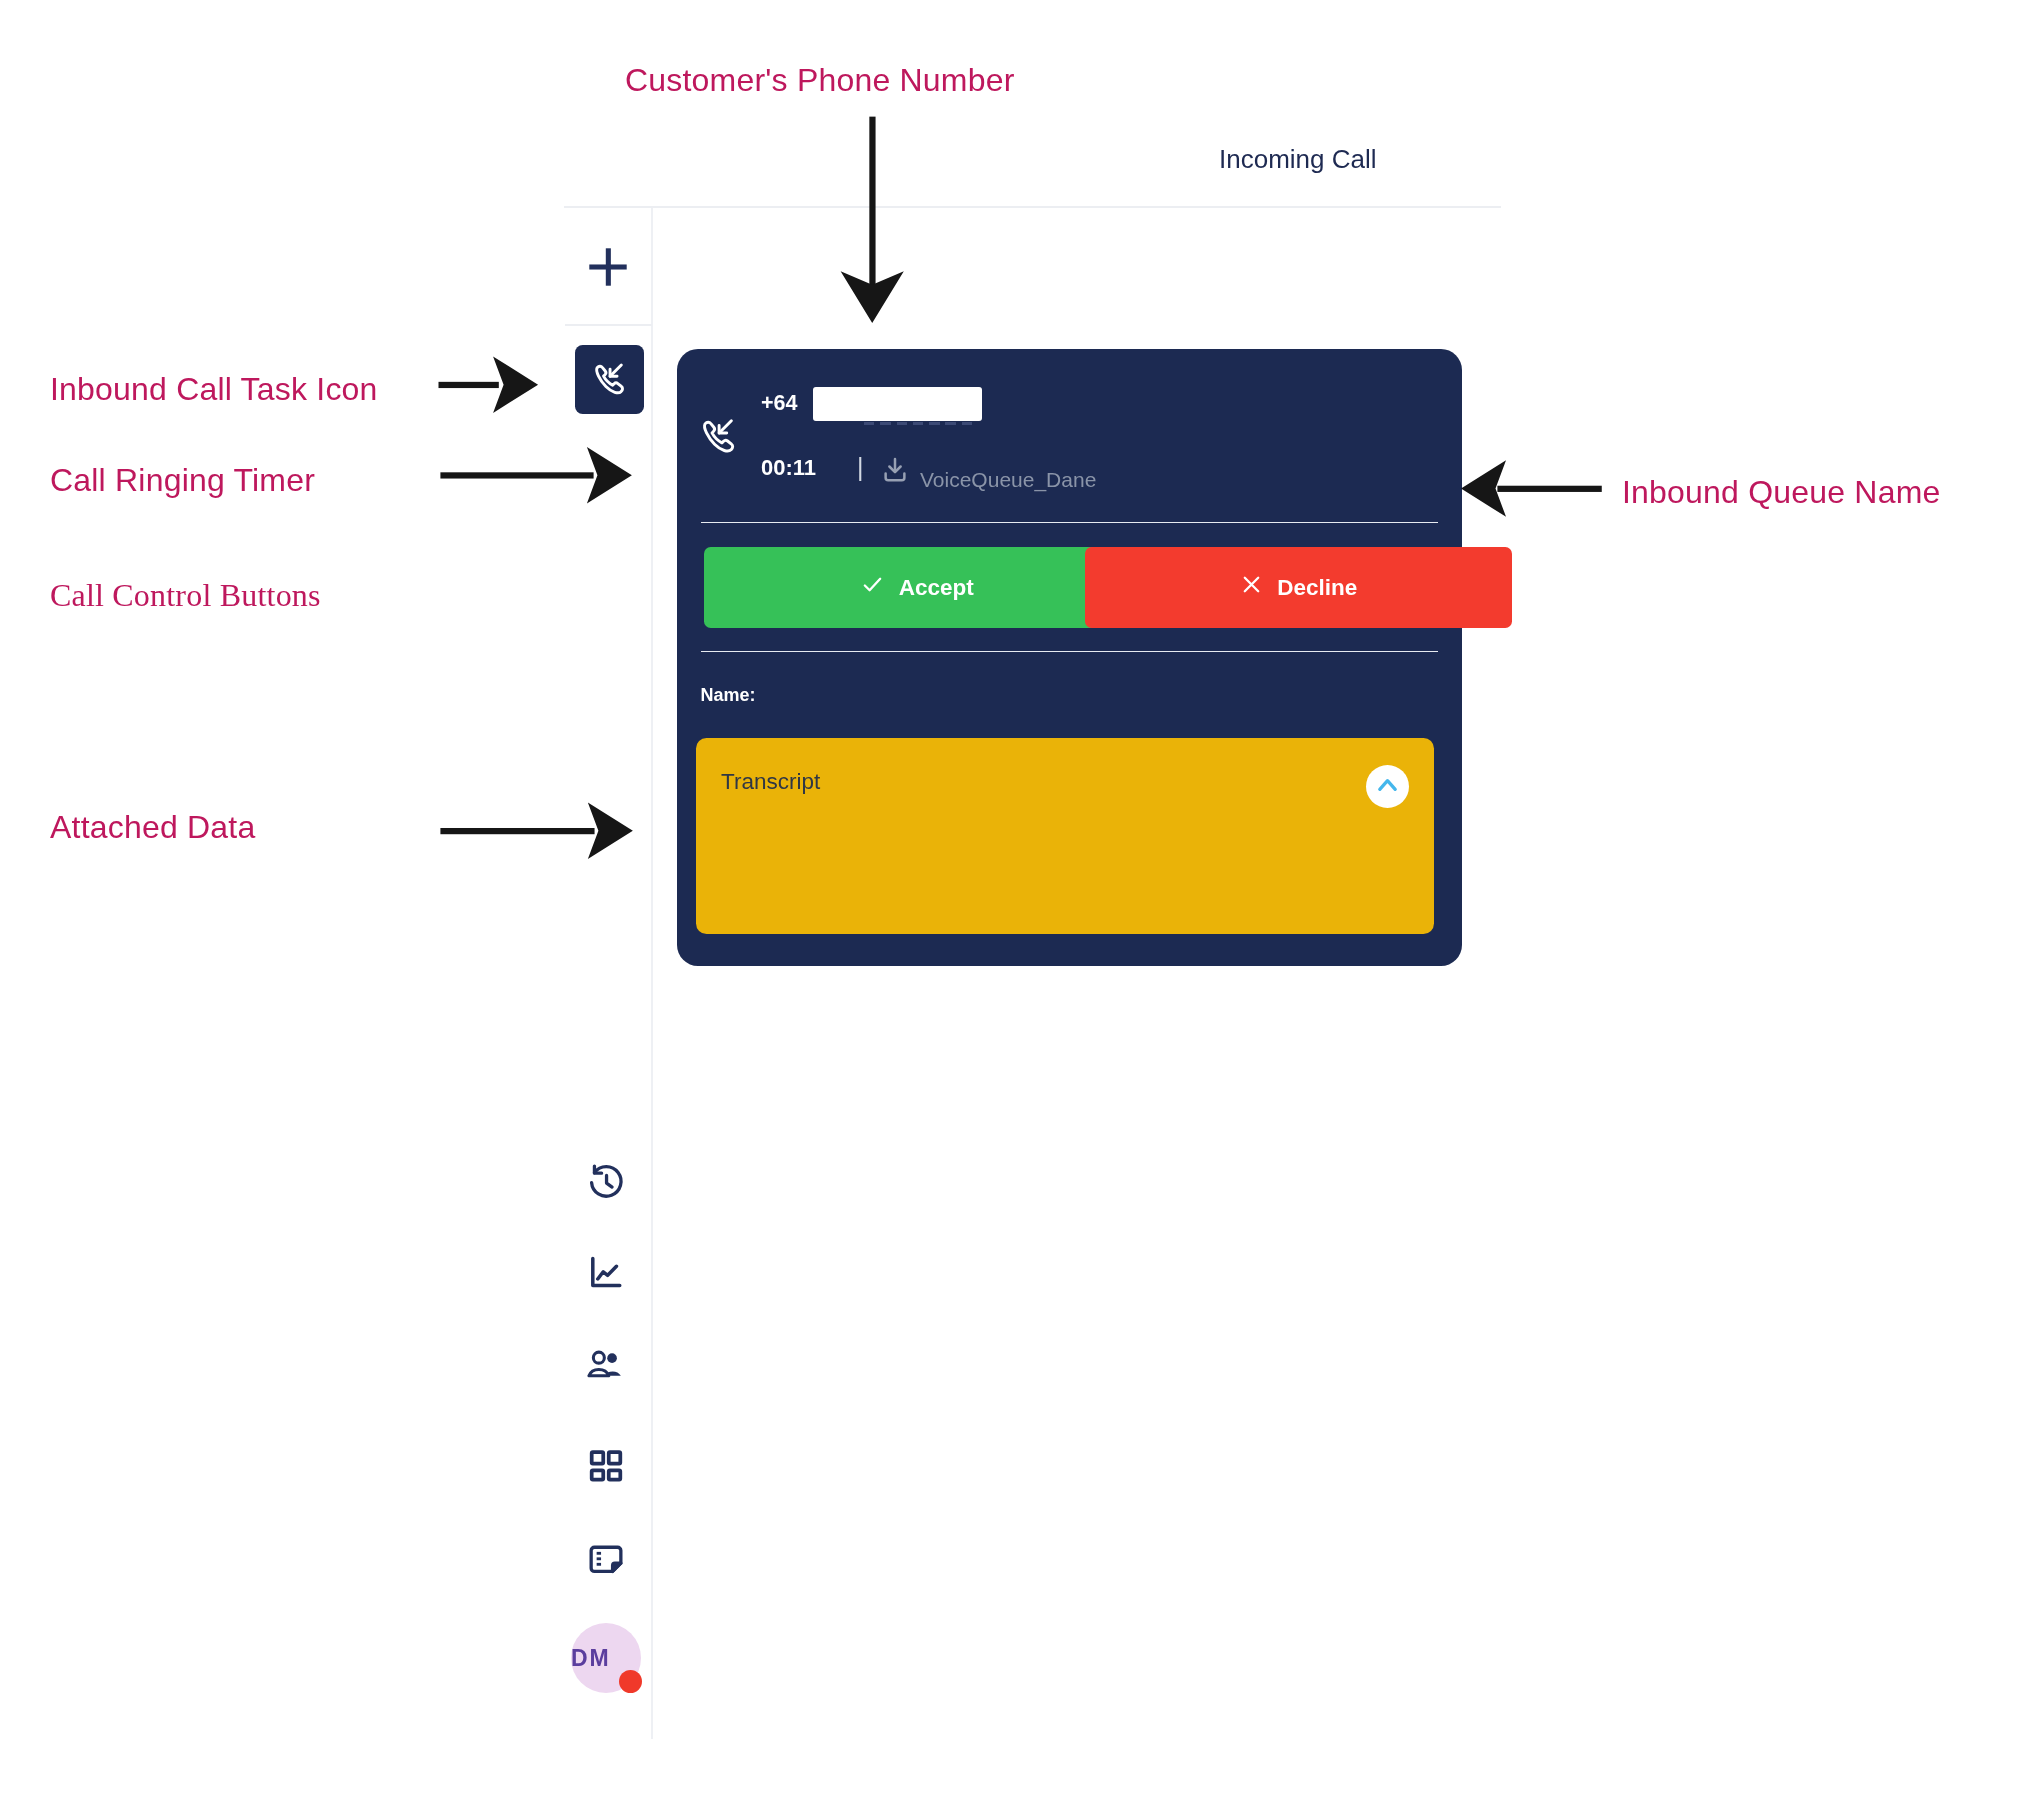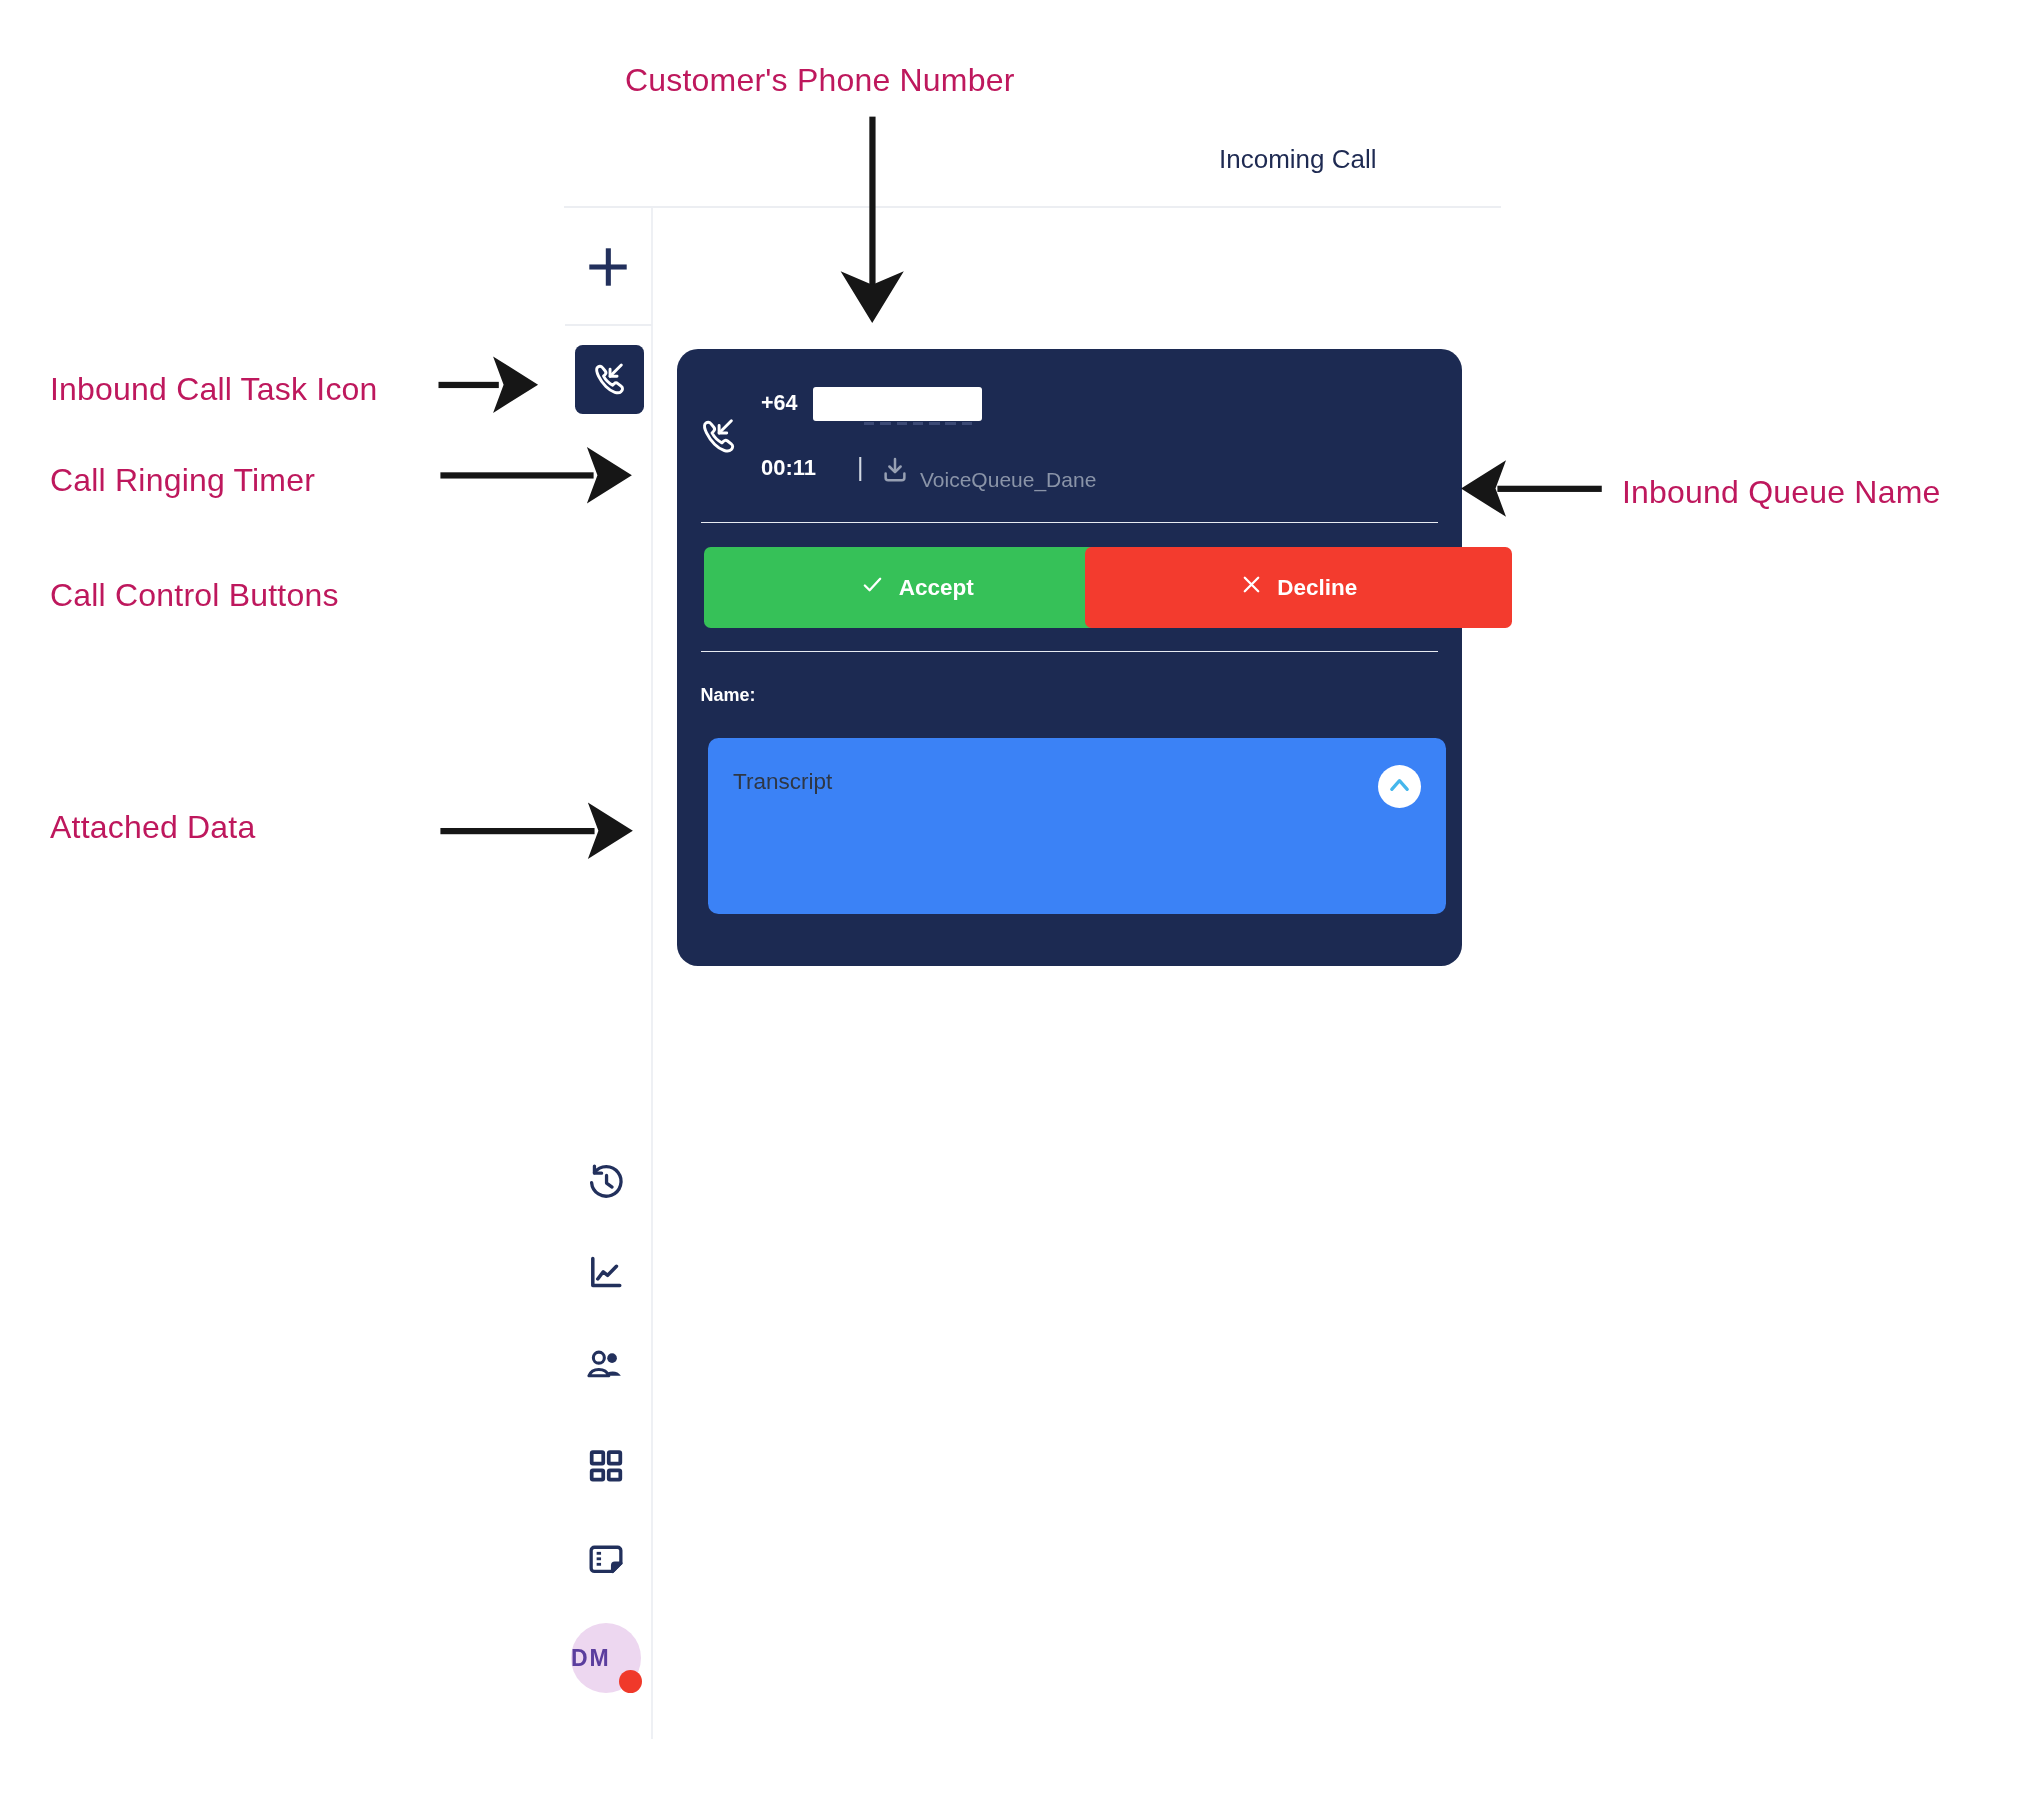--- a/index.html
+++ b/index.html
@@ -89,22 +89,22 @@
     color:#fff;font-size:22.5px;font-weight:bold;cursor:pointer;
     font-family:"Liberation Sans", sans-serif;
   }
   .btn svg{width:23px;height:23px;}
   .btn-accept{left:27px;background:var(--accept-green);}
   .btn-decline{left:408px;background:var(--decline-red);}
 
   .name-label{position:absolute;left:23.5px;top:336px;font-size:18px;font-weight:bold;color:#fff;}
 
   .attached-panel{
-    position:absolute;left:31px;top:389px;width:738px;height:176px;
-    border-radius:10.5px;background:#3b82f6;color:#333B4D;
+    position:absolute;left:19px;top:389px;width:738px;height:196px;
+    border-radius:10.5px;background:#eab308;color:#333B4D;
   }
   .attached-title{position:absolute;left:25px;top:31px;font-size:22.5px;color:#2F3745;}
   .chevron-btn{
     position:absolute;right:25px;top:27px;width:43px;height:43px;border-radius:50%;
     background:#ffffff;display:flex;align-items:center;justify-content:center;cursor:pointer;
   }
   .chevron-btn svg{width:27px;height:27px;color:var(--chevron-blue);}
   .attached-value-row{
     position:absolute;left:25px;top:94px;width:688px;height:62px;border-radius:6.7px;
     background:#ffffff;border:1px solid #E8EBF1;display:flex;align-items:center;
@@ -113,21 +113,21 @@
 
   
   .arrow-layer{position:absolute;left:0;top:0;width:2035px;height:1802px;pointer-events:none;}
 </style>
 </head>
 <body>
 
 <div class="ann-label" style="left:625px;top:62px;">Customer's Phone Number</div>
 <div class="ann-label" style="left:50px;top:371px;">Inbound Call Task Icon</div>
 <div class="ann-label" style="left:50px;top:462px;">Call Ringing Timer</div>
-<div class="ann-label" style="left:50px;top:577px;">Call Control Buttons</div>
+<div class="ann-label" style="left:50px;top:577px;font-family:Liberation Serif, serif;">Call Control Buttons</div>
 <div class="ann-label" style="left:50px;top:809px;">Attached Data</div>
 <div class="ann-label" style="left:1622px;top:474px;">Inbound Queue Name</div>
 
 <div class="page-title">Incoming Call</div>
 <div class="header-divider"></div>
 
 <div class="sidebar-vline"></div>
 
 <div class="sidebar-icon" style="left:586px;top:245px;" title="plus-icon">
   <span>

